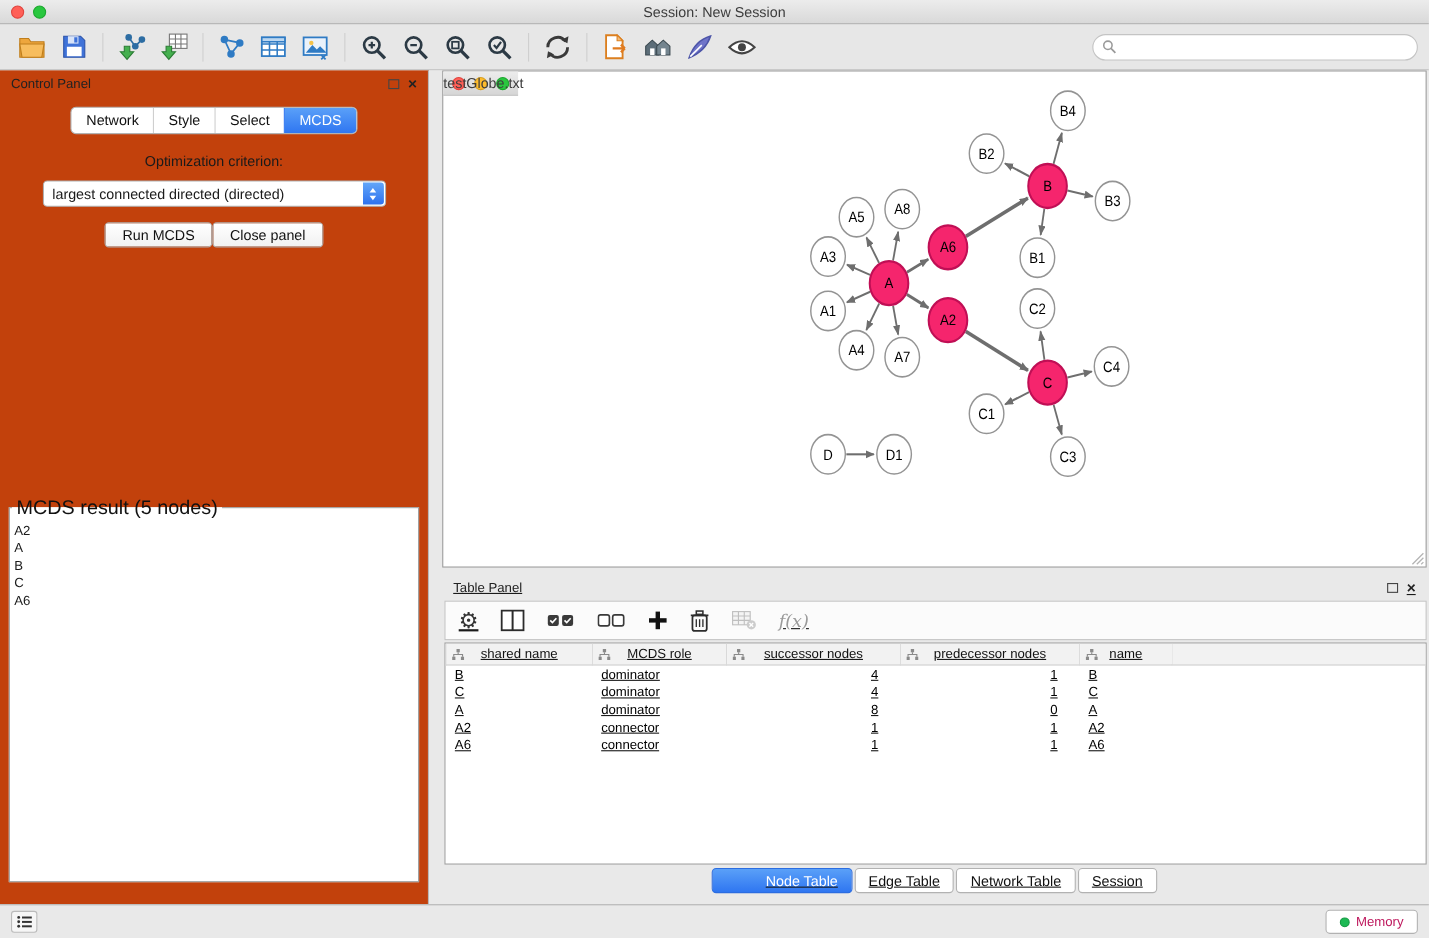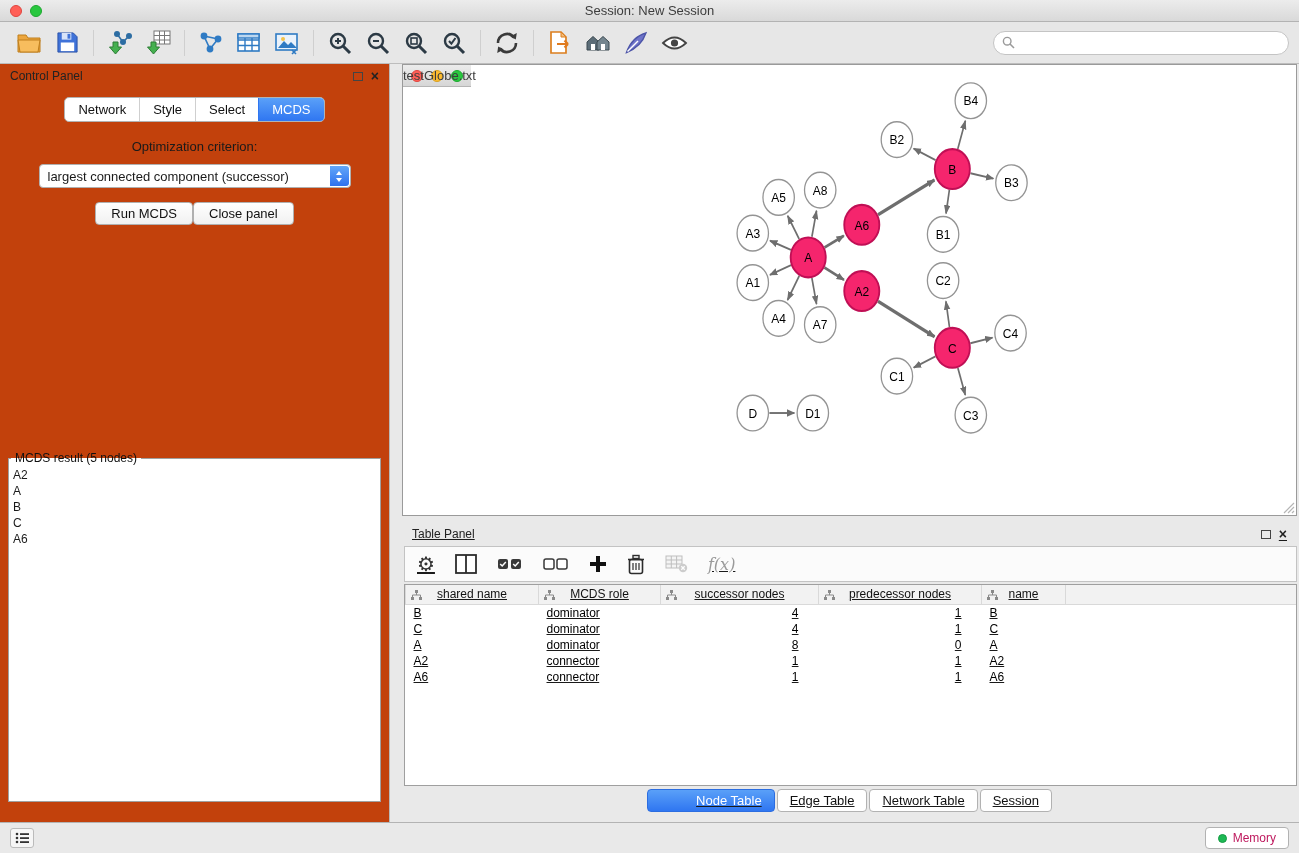--- a/index.html
+++ b/index.html
@@ -46,21 +46,21 @@
     border-radius:4px; display:flex; align-items:center; padding-left:8px; position:relative; font-size:13px; }
   .dropdown .stepper { position:absolute; right:1px; top:1px; bottom:1px; width:19px;
     background:linear-gradient(#62a6f9,#2e71ee); border-radius:0 3px 3px 0;
     display:flex; flex-direction:column; align-items:center; justify-content:center; }
   .chev-up { width:0;height:0;border-left:3.5px solid transparent;border-right:3.5px solid transparent;border-bottom:4.5px solid #fff; margin-bottom:3px; }
   .chev-down { width:0;height:0;border-left:3.5px solid transparent;border-right:3.5px solid transparent;border-top:4.5px solid #fff; }
   .btn-row { display:flex; justify-content:center; margin-top:14px; }
   .btn { background:linear-gradient(#ffffff,#f1f1f1); border:1px solid #b0b0b0; border-radius:4px;
     padding:3px 15px; font-size:13px; color:#111; }
   .result-fieldset { margin:226px 8px 20px; flex:1; border:1px solid #a0a0a0; background:#fff; padding:2px 0; min-height:0; }
-  .result-fieldset legend { font-size:12px; padding:0 4px; margin-left:2px; color:#111;margin-top:16px; }
+  .result-fieldset legend { font-size:18px; padding:0 4px; margin-left:2px; color:#111;margin-top:16px; }
   .result-item { font-size:12px; line-height:16px; padding-left:4px; }
 
   
   .right-col { flex:1; display:flex; flex-direction:column; min-width:0; padding:0 2px 0 12px; background:#e9e9e9; }
 
   .network-window { height:452px; flex:0 0 452px; background:#fff; border:1px solid #9a9a9a;
     display:flex; flex-direction:row; position:relative; }
   .net-titlebar { height:22px; flex:0 0 22px; background:linear-gradient(#ececec,#d6d6d6);
     border-bottom:1px solid #b5b5b5; display:flex; align-items:center; padding-left:8px; position:relative; }
   .net-titlebar .title { position:absolute; left:0; right:0; text-align:center; font-size:13px; color:#3d3d3d; }
@@ -250,21 +250,21 @@
       </div>
       <div class="panel-body">
         <div class="seg-tabs">
             <div class="seg-tab">Network</div>
             <div class="seg-tab">Style</div>
             <div class="seg-tab">Select</div>
             <div class="seg-tab active">MCDS</div>
           </div>
         <div class="opt-label">Optimization criterion:</div>
         <div class="dropdown">
-          <span>largest connected component (successor)</span>
+          <span>largest connected directed (directed)</span>
           <span class="stepper">
             <span class="chev-up"></span>
               <span class="chev-down"></span>
           </span>
         </div>
         <div class="btn-row">
           <button class="btn">Run MCDS</button>
           <button class="btn">Close panel</button>
         </div>
         <fieldset class="result-fieldset">

